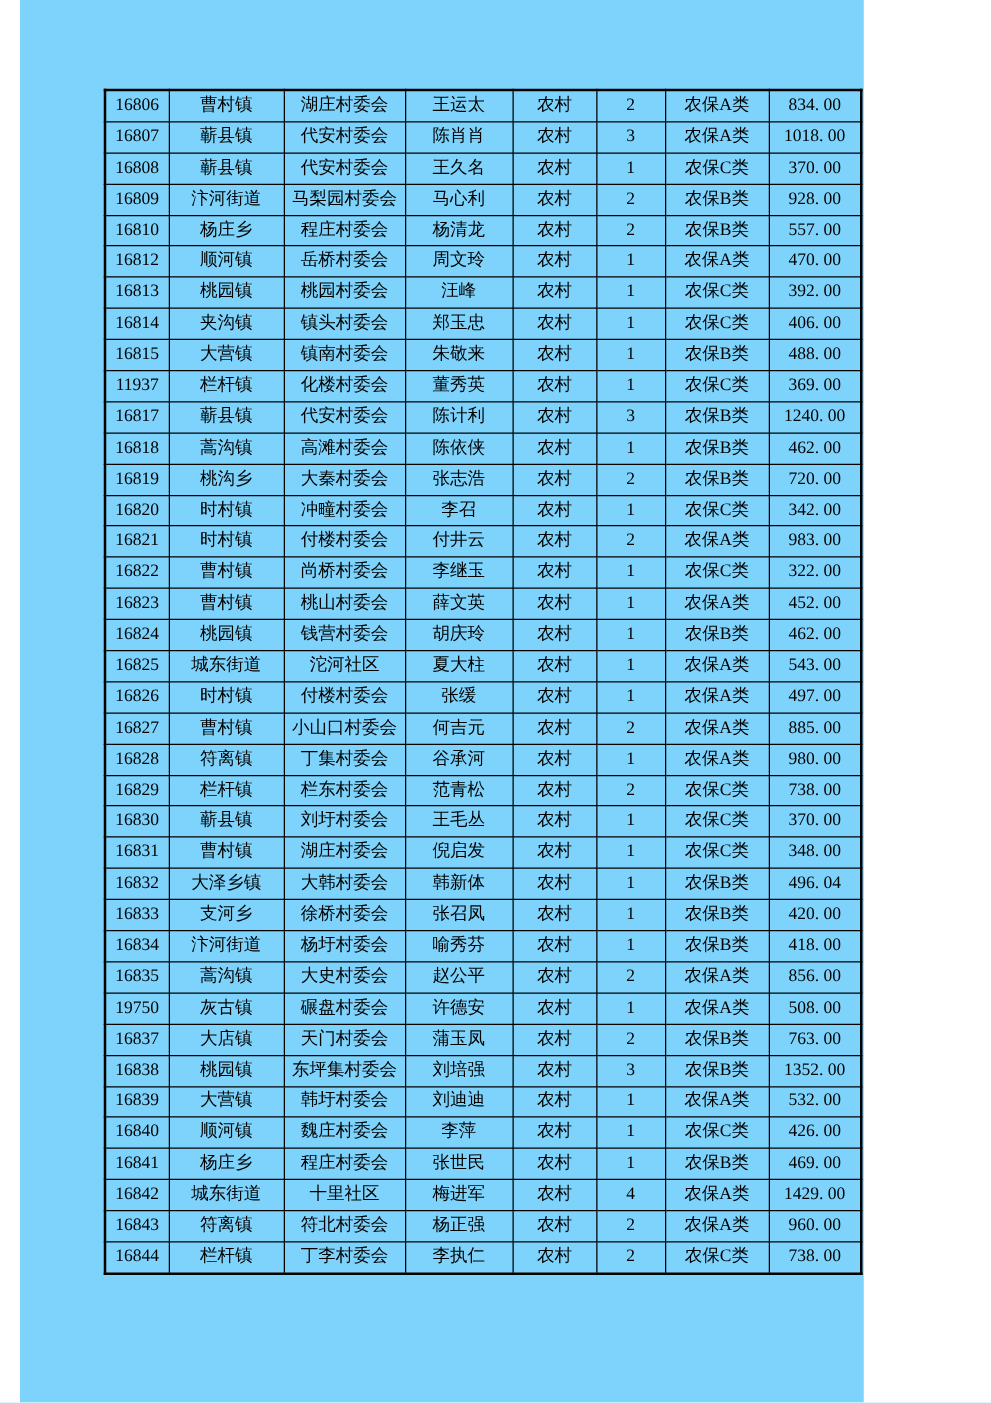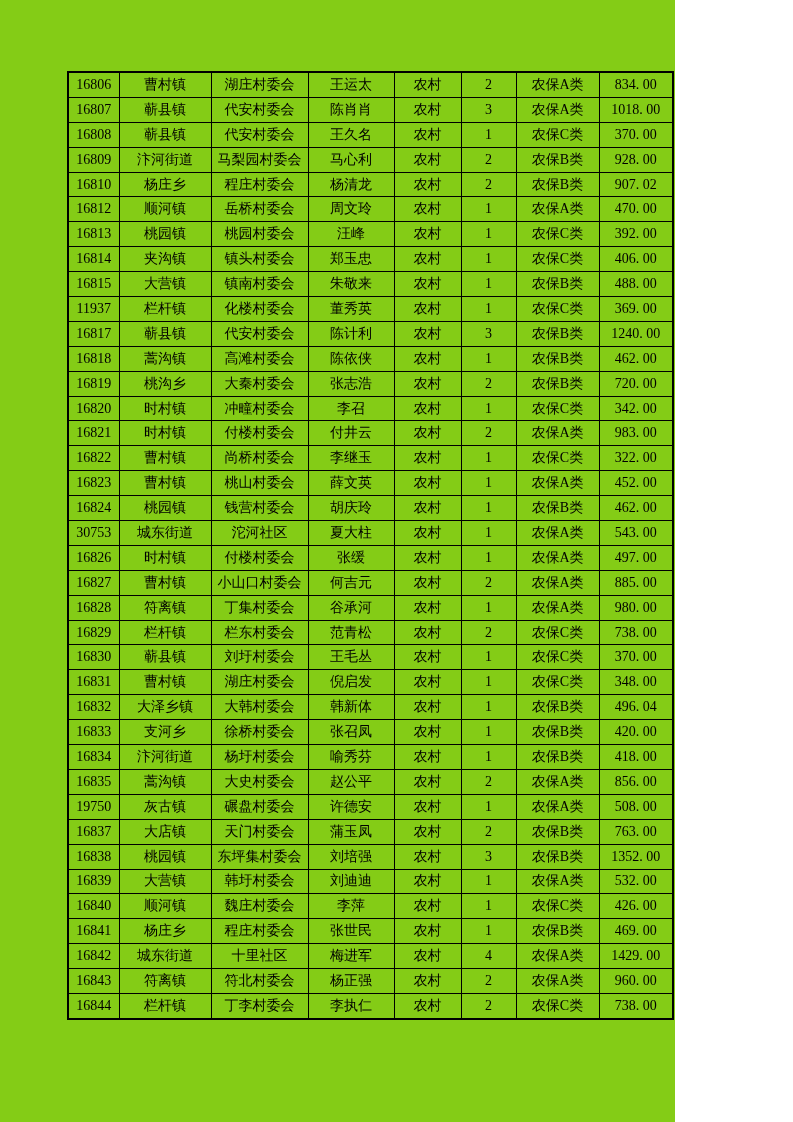--- a/index.html
+++ b/index.html
@@ -4,22 +4,23 @@
 <style>
   html, body {
     margin: 0;
     padding: 0;
     background: #ffffff;
   }
   .page {
     position: relative;
     width: 675px;
     height: 1122px;
-    background: #84cc16;
+    background: #7dd3fc;
     overflow: hidden;
+    margin-left: 16px;
   }
   table.data-table {
     position: absolute;
     left: 67px;
     top: 71px;
     border-collapse: collapse;
     table-layout: fixed;
     border: 2px solid #000000;
   }
   table.data-table td {
@@ -93,21 +94,21 @@
           <td>928. 00</td>
         </tr>
         <tr>
           <td>16810</td>
           <td>杨庄乡</td>
           <td>程庄村委会</td>
           <td>杨清龙</td>
           <td>农村</td>
           <td>2</td>
           <td>农保B类</td>
-          <td>907. 02</td>
+          <td>557. 00</td>
         </tr>
         <tr>
           <td>16812</td>
           <td>顺河镇</td>
           <td>岳桥村委会</td>
           <td>周文玲</td>
           <td>农村</td>
           <td>1</td>
           <td>农保A类</td>
           <td>470. 00</td>
@@ -226,21 +227,21 @@
           <td>16824</td>
           <td>桃园镇</td>
           <td>钱营村委会</td>
           <td>胡庆玲</td>
           <td>农村</td>
           <td>1</td>
           <td>农保B类</td>
           <td>462. 00</td>
         </tr>
         <tr>
-          <td>30753</td>
+          <td>16825</td>
           <td>城东街道</td>
           <td>沱河社区</td>
           <td>夏大柱</td>
           <td>农村</td>
           <td>1</td>
           <td>农保A类</td>
           <td>543. 00</td>
         </tr>
         <tr>
           <td>16826</td>

